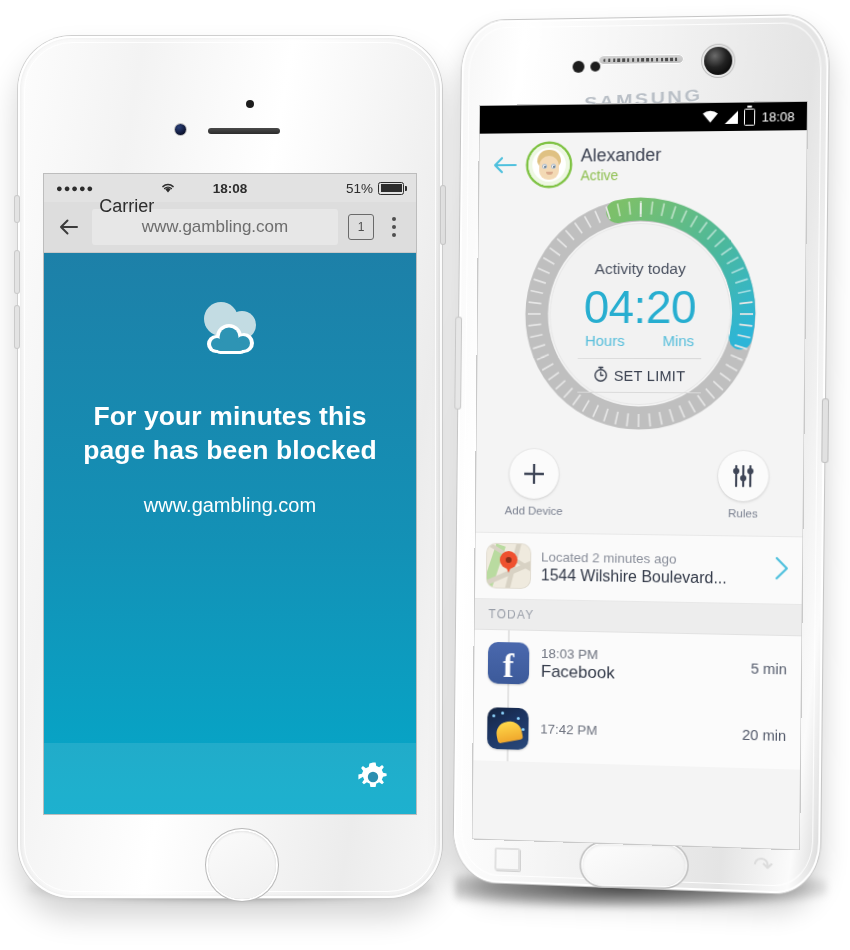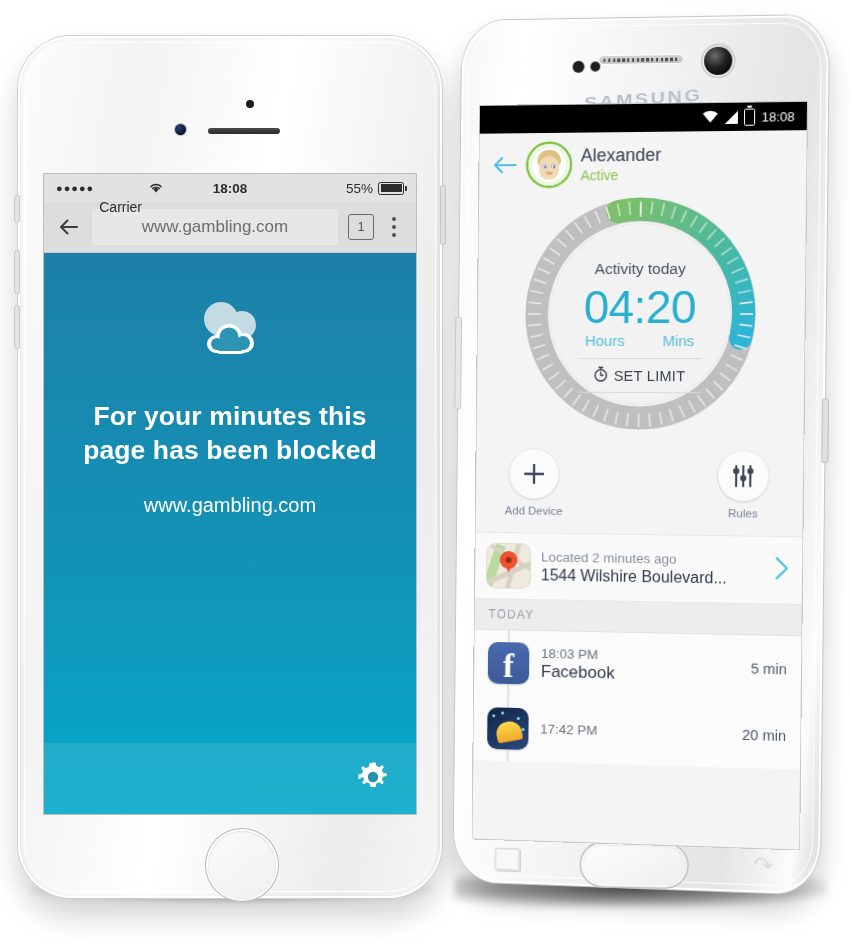--- a/index.html
+++ b/index.html
@@ -54,21 +54,21 @@
     background:#dcdcdc;overflow:hidden;
     box-shadow:0 0 0 1px #bdbdbd;
   }
 
   
   .ios-status{
     height:28px;background:#e2e2e2;display:flex;align-items:center;
     padding:0 12px;color:#2d2d2d;font-size:13.5px;position:relative;
   }
   .ios-dots{letter-spacing:1px;font-size:11px;line-height:1;}
-  .ios-carrier{margin-left:5px;font-size:14px;margin-top:37px;}
+  .ios-carrier{margin-left:5px;font-size:18px;margin-top:37px;}
   .wifi-ic{margin-left:7px;display:inline-block;}
   .ios-time{position:absolute;left:0;right:0;text-align:center;font-size:13.5px;font-weight:bold;pointer-events:none;}
   .ios-right{margin-left:auto;display:flex;align-items:center;gap:5px;font-size:13.5px;z-index:2;}
   .batt{width:24px;height:11px;border:1.5px solid #2d2d2d;border-radius:2.5px;position:relative;}
   .batt i{position:absolute;inset:1.5px;background:#2d2d2d;display:block;}
   .batt:after{content:"";position:absolute;right:-4px;top:3px;width:2px;height:5px;background:#2d2d2d;border-radius:0 1px 1px 0;}
 
   
   .ios-bar{
     height:50px;background:#dddddd;display:flex;align-items:center;padding:0 12px;gap:10px;
@@ -283,21 +283,21 @@
         <span class="ios-carrier">Carrier</span>
         <span class="wifi-ic">
           <svg width="14" height="11" viewBox="0 0 14 11">
             <path d="M7 10.4 L4.3 7.2 a4.2 4.2 0 0 1 5.4 0 Z" fill="#2d2d2d"></path>
             <path d="M1.9 4.6 a7.4 7.4 0 0 1 10.2 0" stroke="#2d2d2d" stroke-width="1.5" fill="none" stroke-linecap="round"></path>
             <path d="M3.6 6.6 a5 5 0 0 1 6.8 0" stroke="#2d2d2d" stroke-width="1.4" fill="none" stroke-linecap="round"></path>
           </svg>
         </span>
         <span class="ios-time">18:08</span>
         <span class="ios-right">
-          <span>55%</span>
+          <span>51%</span>
           <span class="batt">
               <i></i>
             </span>
         </span>
       </div>
 
       <div class="ios-bar">
         <span class="ios-back">
           <svg width="26" height="26" viewBox="0 0 26 26">
             <path d="M21 13 H5 M11.5 6.5 L5 13 L11.5 19.5" stroke="#3c3c3c" stroke-width="2" fill="none" stroke-linecap="round" stroke-linejoin="round"></path>

